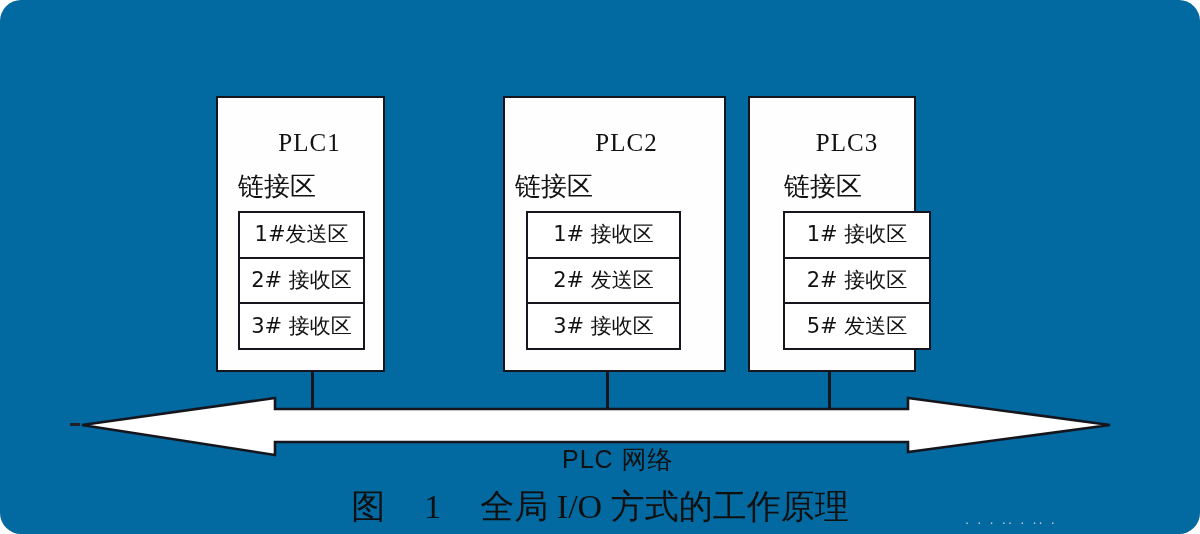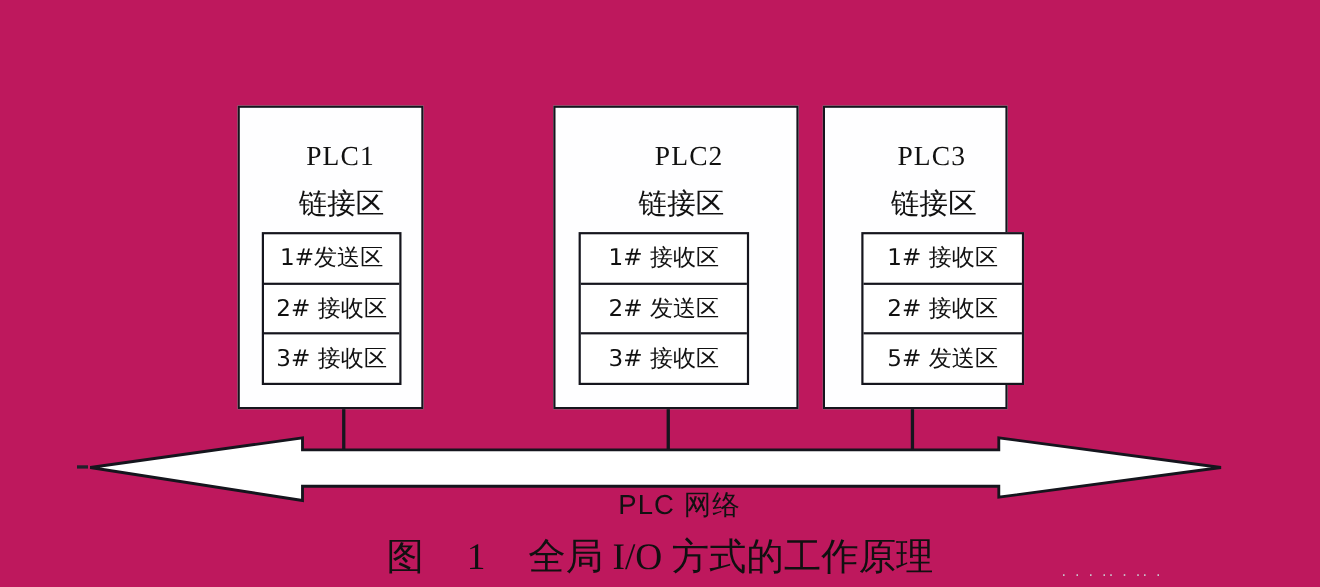--- a/index.html
+++ b/index.html
@@ -4,24 +4,25 @@
 <style>
   html, body {
     margin: 0;
     padding: 0;
     background: #ffffff;
   }
   #page {
     position: relative;
     width: 1200px;
     height: 534px;
-    background: #be185d;
+    background: #0369a1;
     overflow: hidden;
     font-family: "Liberation Serif", "DejaVu Serif", serif;
     color: #111111;
+    border-radius: 21px;
   }
 
   
   .plc-box {
     position: absolute;
     box-sizing: border-box;
     border: 2.5px solid #15151d;
     background: #fefeff;
   }
 
@@ -33,21 +34,20 @@
     font-size: 25px;
     letter-spacing: 1px;
     line-height: 1;
     white-space: nowrap;
     font-family: "Liberation Serif", "DejaVu Serif", serif;
   }
   .plc-subtitle {
     position: absolute;
     left: 0;
     right: 0;
-    text-align: center;
     font-size: 26px;
     line-height: 1;
     white-space: nowrap;
     font-family: "DejaVu Sans", "Liberation Sans", sans-serif;
     font-weight: 500;
   }
 
   
   .region-table {
     position: absolute;

